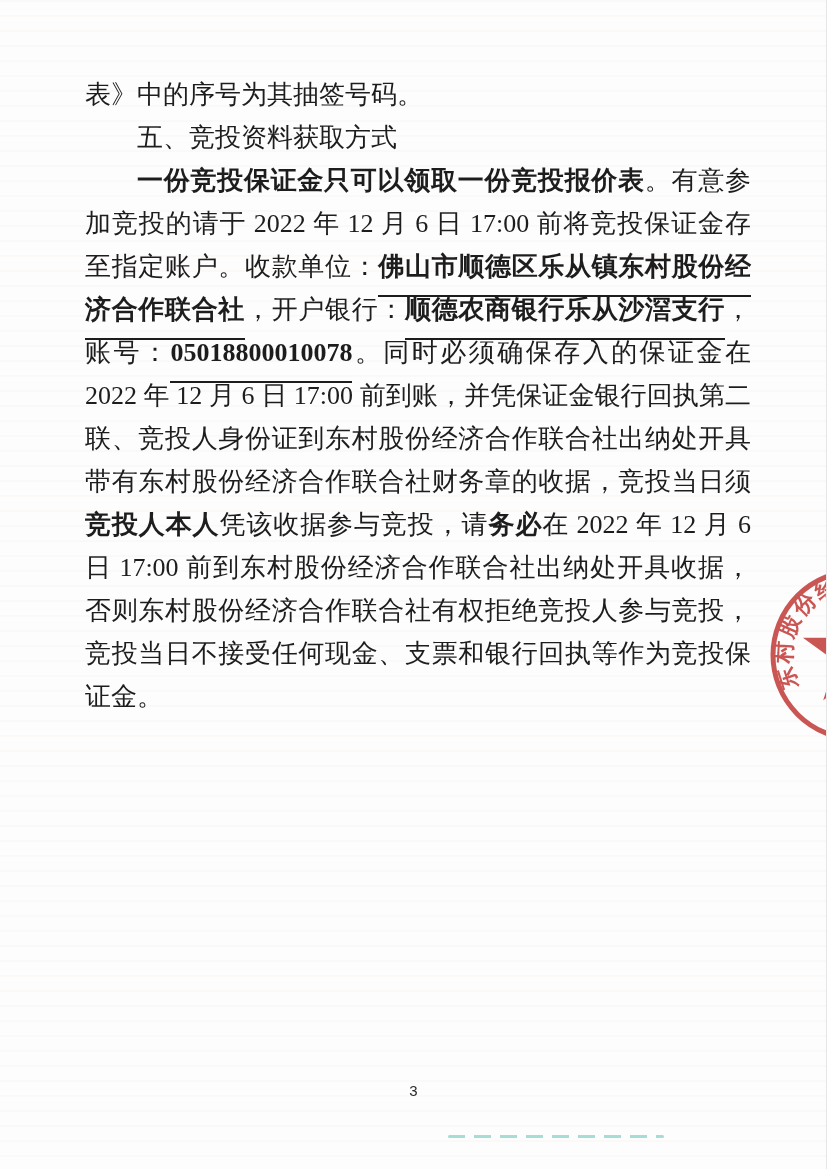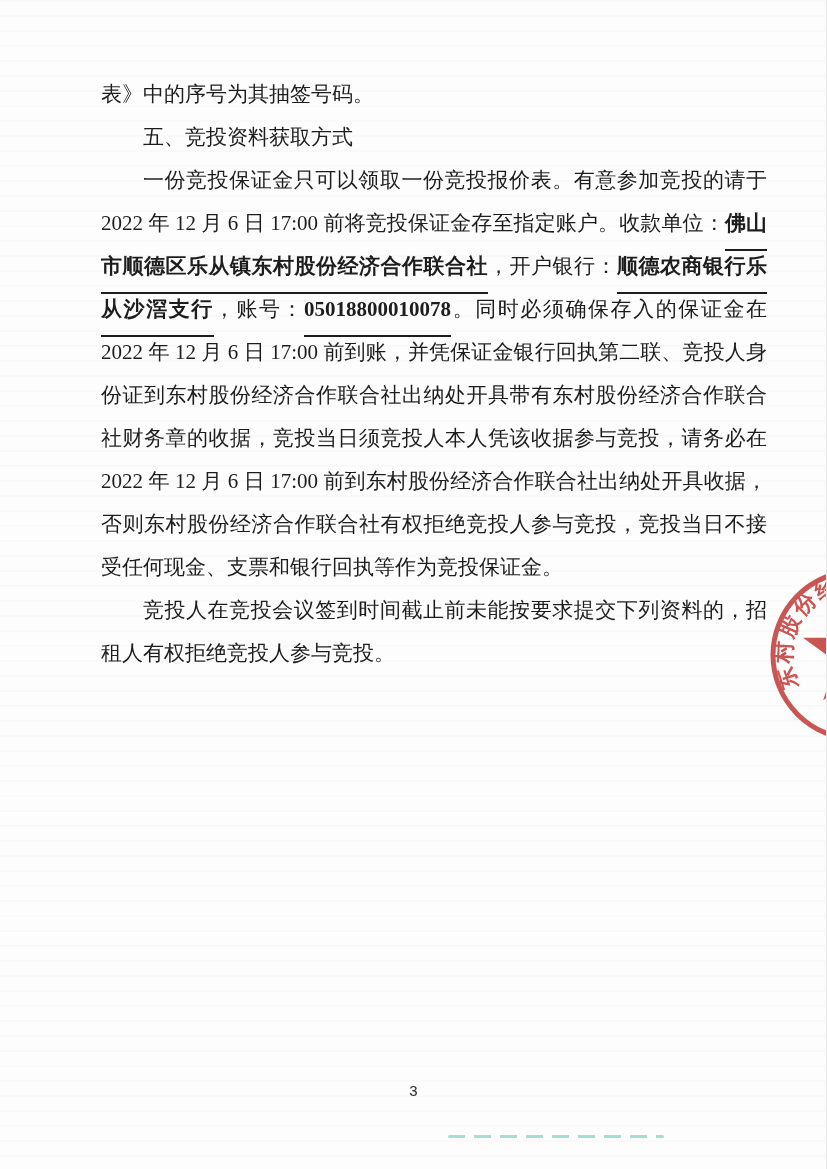--- a/index.html
+++ b/index.html
@@ -9,27 +9,27 @@
     background:#fdfdfd;
     background-image:repeating-linear-gradient(180deg, rgba(248,236,236,.28) 0 2px, rgba(255,255,255,0) 2px 15px);
     overflow:hidden;
     font-family:"Liberation Serif","DejaVu Serif",serif;
     color:#1d1d1d;
     box-sizing:border-box;
     border-right:1px solid #e6e6e6;
   }
   .body-text{
     position:absolute;
-    left:101px;top:73px;width:666px;
-    font-size:21px;line-height:43px;
+    left:85px;top:73px;width:666px;
+    font-size:26px;line-height:43px;
     text-align:justify;text-justify:inter-ideograph;
   }
   p.para{margin:0;padding:0;}
   p.indent{text-indent:2em;}
-  .b{font-weight:normal;}
+  .b{font-weight:bold;}
   .bu{font-weight:bold;border-bottom:2px solid currentColor;padding-bottom:14px;}
   .page-number{
     position:absolute;left:0;top:1082px;width:827px;
     text-align:center;font-size:15px;color:#2a2a2a;
     font-family:"Liberation Sans","DejaVu Sans",sans-serif;
   }
   .seal{
     position:absolute;left:753px;top:551px;width:208px;height:208px;
     opacity:.88;pointer-events:none;
   }
@@ -53,21 +53,20 @@
     <p class="para"><span>表》中的序号为其抽签号码。</span></p>
 
 
 
     <p class="para indent"><span>五、竞投资料获取方式</span></p>
 
     <p class="para indent"><span class="b">一份竞投保证金只可以领取一份竞投报价表</span><span>。有意参加竞投的请于 2022 年 12 月 6 日 17:00 前将竞投保证金存至指定账户。收款单位：</span><span class="bu">佛山市顺德区乐从镇东村股份经济合作联合社</span><span>，开户银行：</span><span class="bu">顺德农商银行乐从沙滘支行</span><span>，账号：</span><span class="bu">05018800010078</span><span>。同时必须确保存入的保证金在 2022 年 12 月 6 日 17:00 前到账，并凭保证金银行回执第二联、竞投人身份证到东村股份经济合作联合社出纳处开具带有东村股份经济合作联合社财务章的收据，竞投当日须</span><span class="b">竞投人本人</span><span>凭该收据参与竞投，请</span><span class="b">务必</span><span>在 2022 年 12 月 6 日 17:00 前到东村股份经济合作联合社出纳处开具收据，否则东村股份经济合作联合社有权拒绝竞投人参与竞投，竞投当日不接受任何现金、支票和银行回执等作为竞投保证金。</span></p>
 
 
 
-    <p class="para indent"><span>竞投人在竞投会议签到时间截止前未能按要求提交下列资料的，招租人有权拒绝竞投人参与竞投。</span></p>
 
 
   </div>
 
   <svg class="seal" viewBox="-104 -104 208 208" xmlns="http://www.w3.org/2000/svg">
     <circle cx="0" cy="0" r="84" fill="none" stroke-width="5" stroke="#c4403d"></circle>
     <polygon points="0,-56 13.2,-17.3 54.1,-17.3 21.4,6.6 33.8,45.3 0,21.6 -33.8,45.3 -21.4,6.6 -54.1,-17.3 -13.2,-17.3" fill="#c4403d"></polygon>
     <path id="seal-text-arc" d="M -57.2 33 A 66 66 0 1 1 57.2 33" fill="none"></path>
     <text fill="#c4403d">
       <textPath href="#seal-text-arc" startOffset="2">东村股份经济合作联合社</textPath>

